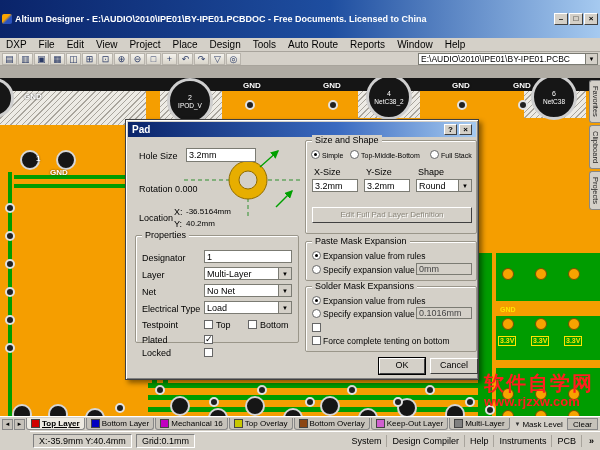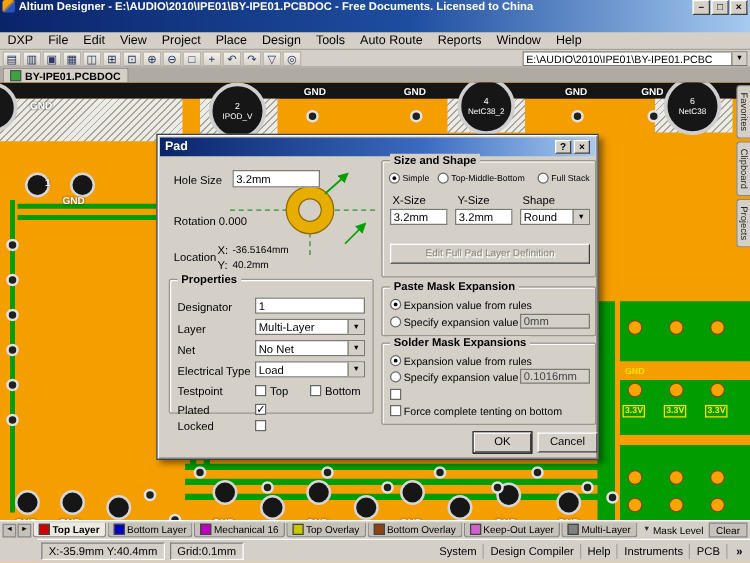--- a/index.html
+++ b/index.html
@@ -1,20 +1,20 @@
 <!DOCTYPE html>
 <html><head>
 <meta charset="utf-8">
 <style>
   html,body{margin:0;padding:0;width:600px;height:450px;overflow:hidden;
     font-family:"Liberation Sans",sans-serif;-webkit-font-smoothing:none;}
   .app{position:relative;width:600px;height:450px;background:#D4D0C8;display:flex;flex-direction:column;font-size:10px;color:#000;}
 
   
-  .titlebar{height:26px;flex:none;display:flex;align-items:flex-start;gap:3px;padding:0 2px;
+  .titlebar{height:14px;flex:none;display:flex;align-items:center;gap:3px;padding:12px 2px;
     background:linear-gradient(90deg,#0A246A 0%,#1E4EA0 55%,#A6CAF0 100%);color:#fff;}
   .app-ico{width:10px;height:10px;flex:none;border-radius:2px;background:linear-gradient(135deg,#F7A300 40%,#2A52BE 60%);}
   .title-text{font-size:9px;font-weight:bold;white-space:nowrap;overflow:hidden;text-overflow:ellipsis;flex:1;}
   .win-btns{display:flex;gap:1px;flex:none;}
   .win-btn{width:14px;height:12px;background:#D4D0C8;border:1px solid;border-color:#fff #404040 #404040 #fff;
     color:#000;font-size:8px;line-height:9px;text-align:center;font-weight:bold;box-sizing:border-box;}
 
   
   .menubar{height:14px;flex:none;display:flex;align-items:center;background:#D4D0C8;border-bottom:1px solid #A8A49C;box-sizing:border-box;}
   .menu-item{padding:0 6px;font-size:10px;line-height:13px;white-space:nowrap;}
@@ -74,21 +74,21 @@
     display:flex;align-items:center;padding:0 4px;color:#fff;font-size:10px;font-weight:bold;box-sizing:border-box;}
   .dlg-btns{margin-left:auto;display:flex;gap:2px;}
   .dlg-btn{width:13px;height:11px;background:#D4D0C8;border:1px solid;border-color:#fff #404040 #404040 #fff;
     font-size:8px;line-height:9px;text-align:center;color:#000;font-weight:bold;box-sizing:border-box;}
   .dlg-body{position:absolute;left:2px;top:19px;right:2px;bottom:2px;font-size:9px;}
   .preview{position:absolute;}
   .lbl{position:absolute;white-space:nowrap;line-height:10px;}
   .lbl.s7{font-size:7px;}
   .val{position:absolute;white-space:nowrap;line-height:10px;}
   .grp{position:absolute;border:1px solid #9A968A;border-radius:2px;box-shadow:inset 1px 1px 0 #fff;box-sizing:border-box;}
-  .grp-legend{position:absolute;top:-6px;left:6px;background:#D4D0C8;padding:0 3px;font-size:9px;white-space:nowrap;font-weight:bold;}
+  .grp-legend{position:absolute;top:-6px;left:6px;background:#D4D0C8;padding:0 3px;font-size:9px;white-space:nowrap;}
   .edit{position:absolute;background:#fff;border:1px solid #7B7B73;font-size:9px;padding:0 2px;
     box-sizing:border-box;font-family:inherit;color:#000;}
   .edit.disabled{background:#D4D0C8;color:#444;}
   .combo{position:absolute;background:#fff;border:1px solid #7B7B73;box-sizing:border-box;display:flex;align-items:center;}
   .combo .ct{flex:1;padding:0 2px;font-size:9px;white-space:nowrap;overflow:hidden;}
   .combo .ca{width:12px;align-self:stretch;background:#D4D0C8;border-left:1px solid #7B7B73;
     font-size:6px;display:flex;align-items:center;justify-content:center;}
   .rb{position:absolute;width:9px;height:9px;border-radius:50%;background:#fff;border:1px solid #666;box-sizing:border-box;}
   .rb.checked::after{content:"";position:absolute;left:2px;top:2px;width:3px;height:3px;border-radius:50%;background:#000;}
   .cb{position:absolute;width:9px;height:9px;background:#fff;border:1px solid #666;box-sizing:border-box;
@@ -100,21 +100,21 @@
   .btn.disabled{color:#8A867A;text-shadow:1px 1px 0 #fff;}
 
   
   .layerbar{height:15px;flex:none;display:flex;align-items:center;background:#D4D0C8;border-top:1px solid #fff;
     box-sizing:border-box;padding:0 2px;gap:1px;}
   .nav-btn{width:11px;height:11px;background:#C6C2BA;border:1px solid #888;font-size:6px;line-height:9px;
     text-align:center;box-sizing:border-box;flex:none;}
   .layer-tabs{display:flex;gap:1px;align-items:center;}
   .layer-tab{display:flex;align-items:center;gap:2px;padding:0 4px;height:12px;background:#C6C2BA;
     border:1px solid #888;border-top:none;border-radius:0 0 3px 3px;font-size:8px;white-space:nowrap;box-sizing:border-box;}
-  .layer-tab.active{background:#EDEAE2;font-weight:bold;}
+  .layer-tab.active{background:#EDEAE2;font-weight:bold;text-decoration:underline;}
   .layer-sw{width:7px;height:7px;border:1px solid #444;flex:none;}
   .mask-level{margin-left:auto;display:flex;align-items:center;gap:2px;font-size:8px;white-space:nowrap;padding:0 3px;}
   .mask-ico{font-size:6px;color:#333;}
   .clear-btn{font-size:8px;padding:0 5px;height:12px;line-height:11px;background:#C6C2BA;border:1px solid #888;box-sizing:border-box;}
 
   
   .statusbar{height:19px;flex:none;display:flex;align-items:center;background:#D4D0C8;border-top:1px solid #fff;
     box-sizing:border-box;padding:0 3px;font-size:9px;gap:4px;margin-left:30px;}
   .st-cell{border:1px solid;border-color:#808080 #fff #fff #808080;padding:1px 5px;white-space:nowrap;}
   .st-hint{white-space:nowrap;color:#222;flex:1;overflow:hidden;}
@@ -170,24 +170,20 @@
         <div class="tb-icon">▽</div>
         <div class="tb-icon">◎</div>
       </div>
     <div class="tb-combo">
       <span class="ct">E:\AUDIO\2010\IPE01\BY-IPE01.PCBC</span>
       <span class="ca">▼</span>
     </div>
   </div>
 
   <div class="doctabs">
-      <div class="doc-tab active">
-        <div class="doc-ico" style="background: rgb(61, 164, 61);"></div>
-        <div class="doc-lbl">BY-IPE01.PCBDOC</div>
-      </div>
     </div>
 
   <div class="canvas">
     <div class="pcb">
         <div class="abs blackstrip" style="left: 0px; top: 0px; width: 600px; height: 13px;"></div>
         <div class="abs hatch" style="left: 0px; top: 13px; width: 146px; height: 34px;"></div>
         <div class="abs hatch" style="left: 160px; top: 13px; width: 62px; height: 31px;"></div>
         <div class="abs hatch" style="left: 358px; top: 13px; width: 62px; height: 27px;"></div>
         <div class="abs hatch" style="left: 524px; top: 13px; width: 62px; height: 27px;"></div>
         <div class="abs copper" style="left: 8px; top: 94px; width: 4px; height: 250px;"></div>
@@ -283,20 +279,22 @@
         <div class="abs ytext" style="left: 500px; top: 228px;">GND</div>
       </div>
 
     <div class="side-tabs">
         <div class="side-tab">Favorites</div>
         <div class="side-tab">Clipboard</div>
         <div class="side-tab">Projects</div>
       </div>
 
     <div class="watermark">
+      <div class="wm1">软件自学网</div>
+      <div class="wm2">www.rjzxw.com</div>
     </div>
 
     <div class="dialog">
       <div class="dlg-title">
         <span>Pad</span>
         <span class="dlg-btns">
           <span class="dlg-btn">?</span>
           <span class="dlg-btn">×</span>
         </span>
       </div>

